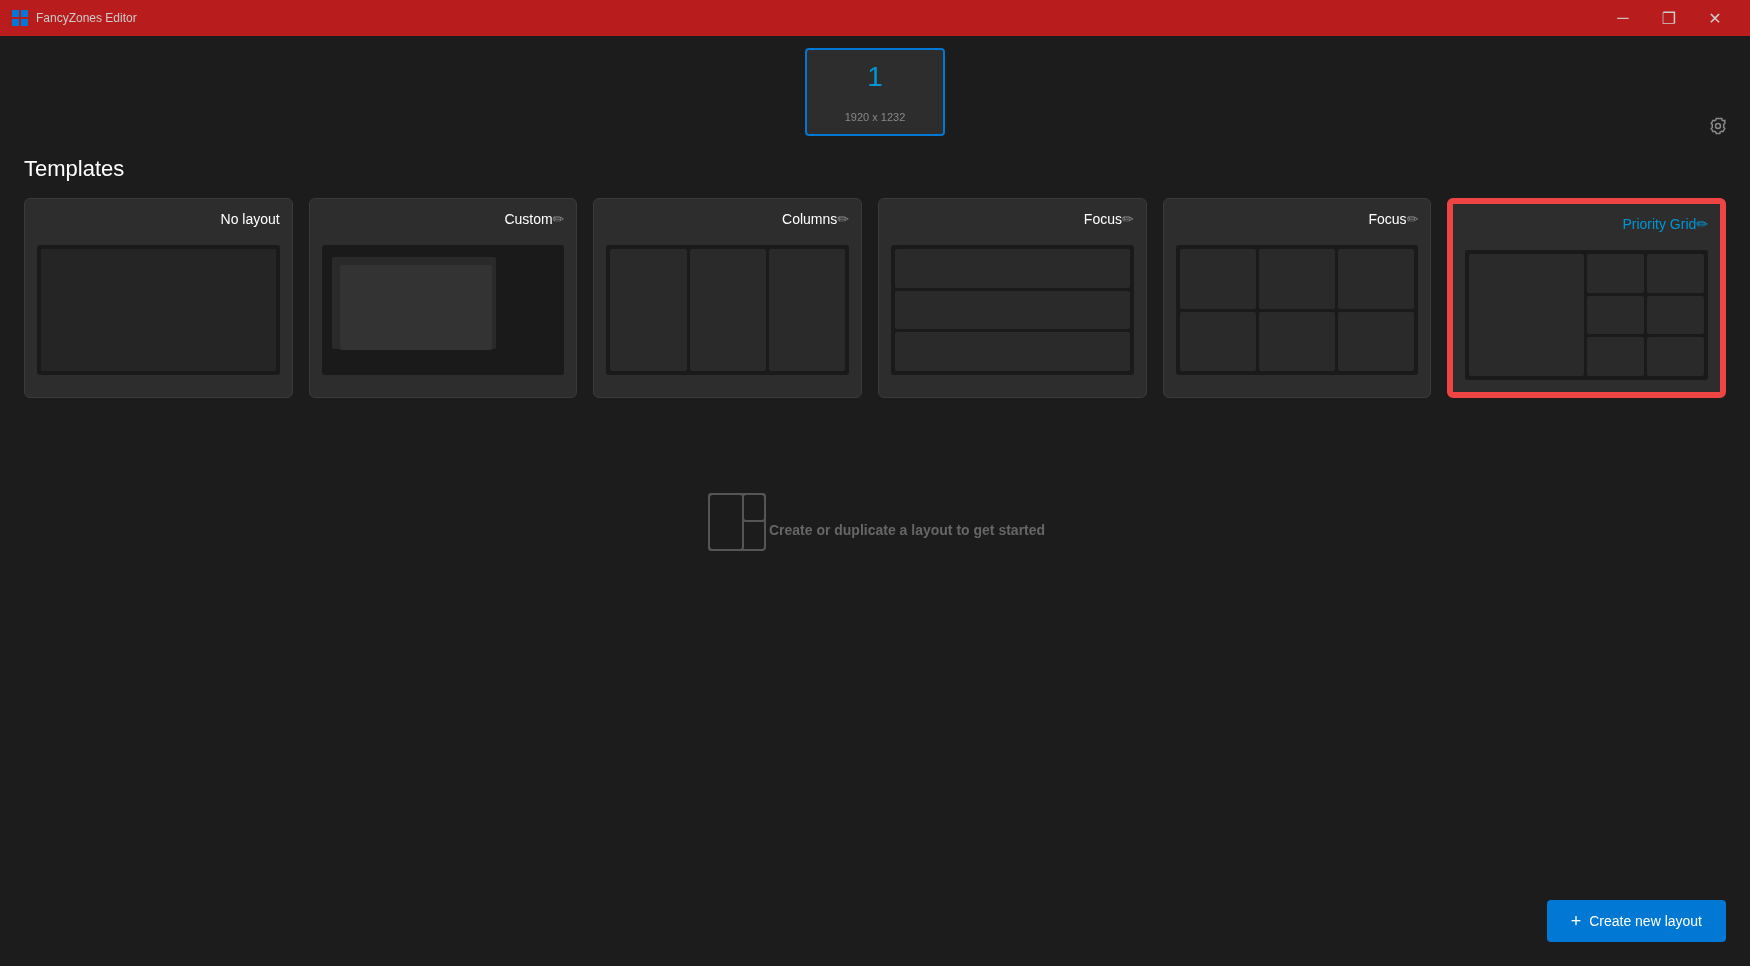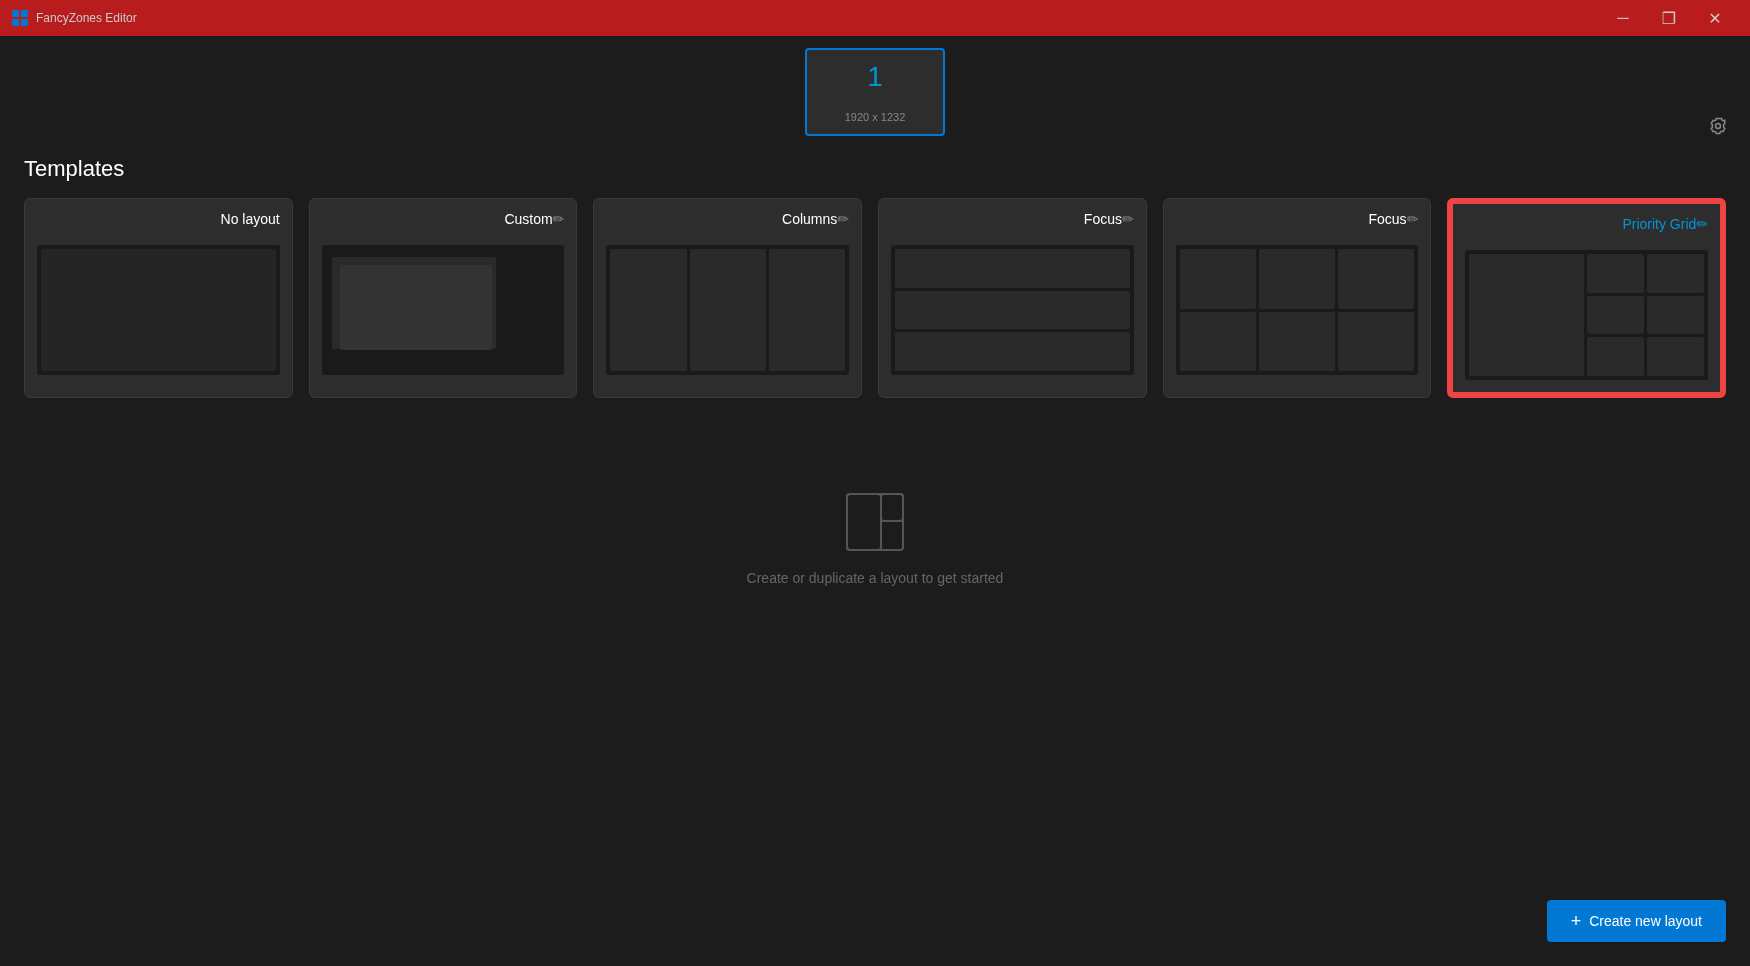--- a/index.html
+++ b/index.html
@@ -259,24 +259,25 @@
     }
     .priority-right-cell {
       flex: 1;
       background: #2a2a2a;
       border-radius: 2px;
     }
 
     
     .custom-empty {
       display: flex;
-      flex-direction: column;
+      flex-direction: row;
       align-items: center;
       justify-content: center;
       padding: 60px 0 40px;
+      font-weight: bold;
     }
     .custom-icon {
       width: 64px;
       height: 64px;
       margin-bottom: 16px;
     }
     .custom-hint {
       font-size: 14px;
       color: #666;
     }

